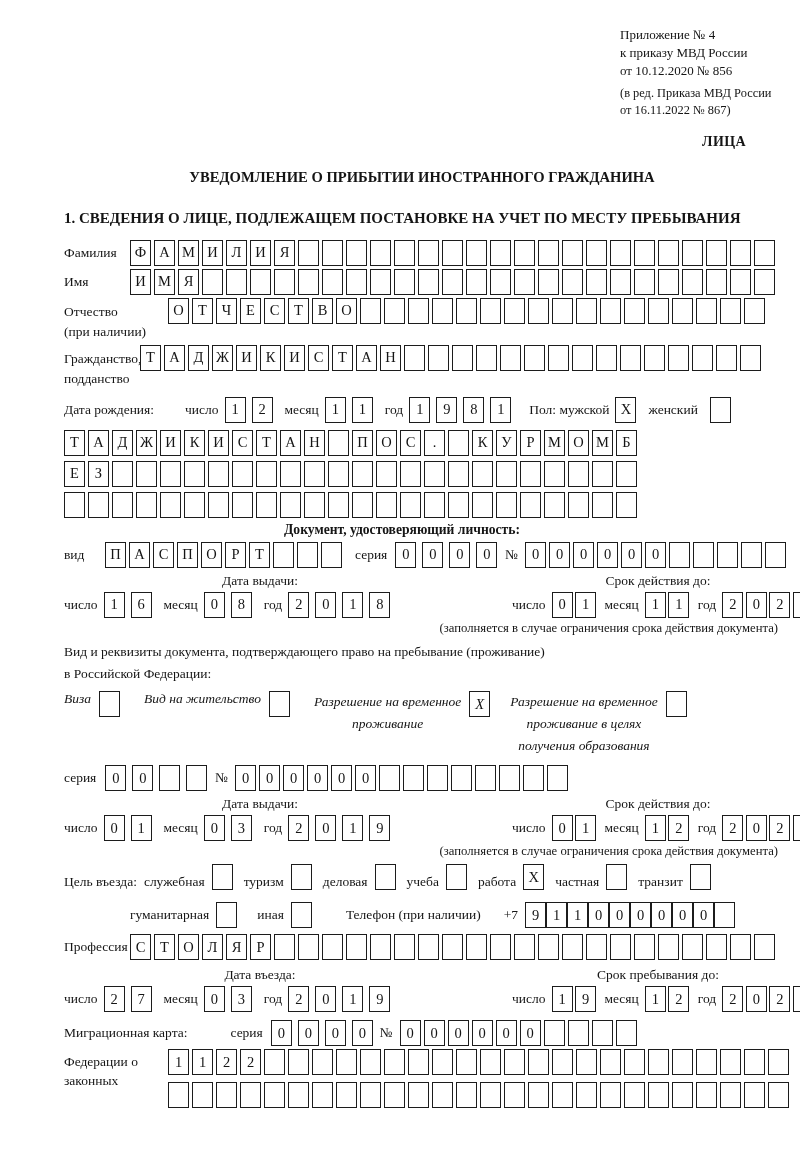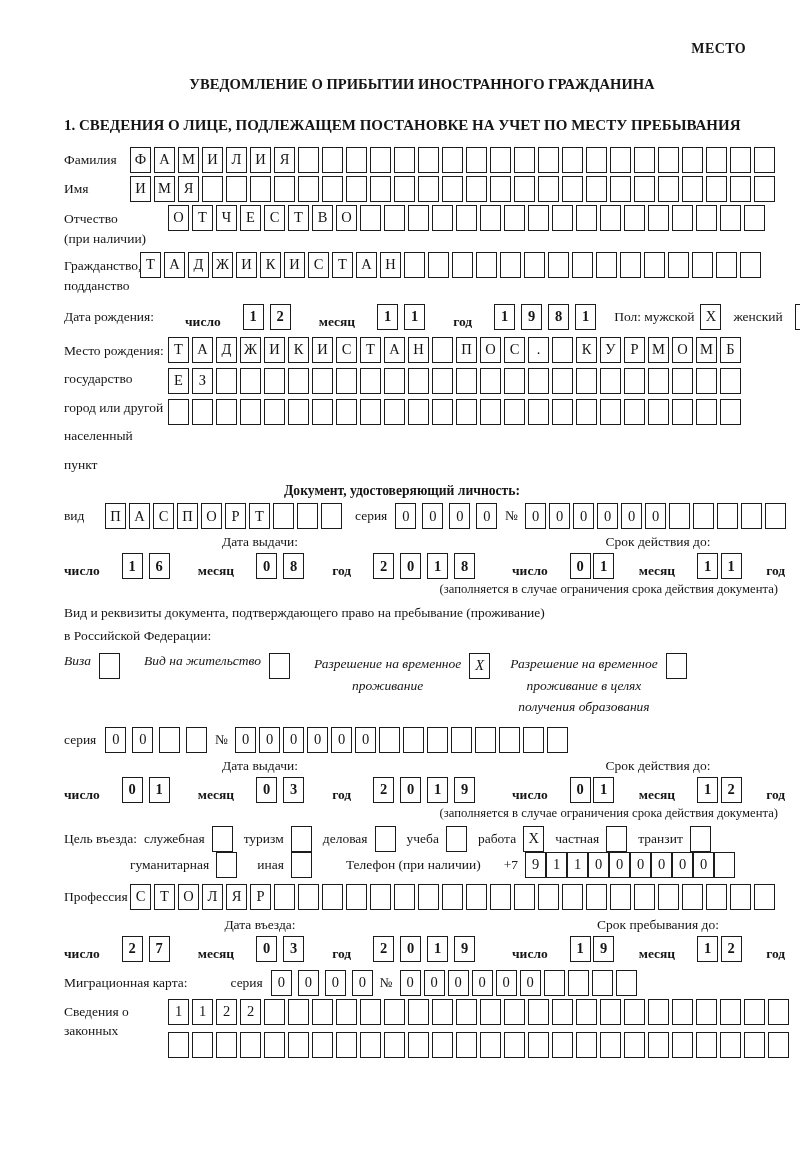--- a/index.html
+++ b/index.html
@@ -39,21 +39,21 @@
   .cells { display:flex; flex:none; }
   .cell {
     flex:none; display:inline-flex; align-items:center; justify-content:center;
     width:21px; height:26px; border:1.6px solid #1c1c1c; margin-right:3px;
     font-size:14.5px; background:#fff;
   }
   .gapped .cell { margin-right:6px; }
   .tight .cell { margin-right:2.5px; }
   .mb5 { margin-bottom:5px; }
 
-  .dg { display:flex; align-items:flex-end; gap:22px;font-weight:bold; }
+  .dg { display:flex; align-items:center; gap:6px; }
   .dg .cells { }
   .cb { margin-right:0; }
 
   .mt8 { margin-top:8px; }
   .ml12 { margin-left:12px; }
   .ml6 { margin-left:6px; }
 
   .doc-hdr { text-align:center; font-weight:bold; margin:4px 40px 4px 0; font-size:13.6px; }
 
   .dates { display:flex; margin-top:5px; }
@@ -76,22 +76,31 @@
   .pr { display:flex; align-items:center; }
   .pr .lbl { margin-right:7px; }
   .pr .cell { margin-right:0; }
   .optgap { width:11px; flex:none; }
 </style>
 </head>
 <body>
 
 <div class="page">
 
-
-  <div class="forma">МЕСТО</div>
+  <div class="hdr">
+    <div>Приложение № 4</div>
+    <div>к приказу МВД России</div>
+    <div>от 10.12.2020 № 856</div>
+    <div class="sub">
+      <div>(в ред. Приказа МВД России</div>
+      <div>от 16.11.2022 № 867)</div>
+    </div>
+  </div>
+
+  <div class="forma">ЛИЦА</div>
 
   <div class="title">
     <div>УВЕДОМЛЕНИЕ О ПРИБЫТИИ ИНОСТРАННОГО ГРАЖДАНИНА</div>
   </div>
 
   <div class="sec-title">1. СВЕДЕНИЯ О ЛИЦЕ, ПОДЛЕЖАЩЕМ ПОСТАНОВКЕ НА УЧЕТ ПО МЕСТУ ПРЕБЫВАНИЯ</div>
 
   <div class="row">
     <span class="lbl w66">Фамилия</span>
     <span class="cells">
@@ -248,26 +257,20 @@
           <span class="cell">1</span>
         </span>
       </span>
     <span class="lbl ml12">Пол: мужской</span>
     <span class="cell cb ml6">X</span>
     <span class="lbl ml12">женский</span>
     <span class="cell cb ml12"></span>
   </div>
 
   <div class="row top" style="margin-bottom:4px;">
-    <div class="lblcol w104 lh28">
-      <div>Место рождения:</div>
-      <div>государство</div>
-      <div>город или другой</div>
-      <div>населенный пункт</div>
-    </div>
     <div>
       <div class="cells mb5">
           <span class="cell">Т</span>
           <span class="cell">А</span>
           <span class="cell">Д</span>
           <span class="cell">Ж</span>
           <span class="cell">И</span>
           <span class="cell">К</span>
           <span class="cell">И</span>
           <span class="cell">С</span>
@@ -532,21 +535,21 @@
             <span class="cell">2</span>
             <span class="cell">0</span>
             <span class="cell">2</span>
             <span class="cell">5</span>
           </span>
         </div>
     </div>
   </div>
   <div class="note">(заполняется в случае ограничения срока действия документа)</div>
 
-  <div class="row pr" style="margin-bottom:0;">
+  <div class="row pr" style="margin-bottom:12px;align-items:flex-end;">
     <span class="lbl">Цель въезда:</span>
     <span class="lbl">служебная</span>
       <span class="cell cb"></span>
       <span class="optgap"></span>
     <span class="lbl">туризм</span>
       <span class="cell cb"></span>
       <span class="optgap"></span>
     <span class="lbl">деловая</span>
       <span class="cell cb"></span>
       <span class="optgap"></span>
@@ -686,21 +689,21 @@
         <span class="cell">0</span>
         <span class="cell"></span>
         <span class="cell"></span>
         <span class="cell"></span>
         <span class="cell"></span>
       </span>
   </div>
 
   <div class="row top">
     <div class="lblcol w104 lh19">
-      <div>Сведения о</div>
+      <div>Федерации о</div>
       <div>законных</div>
 
     </div>
     <div>
       <div class="cells" style="margin-bottom:7px;">
           <span class="cell">1</span>
           <span class="cell">1</span>
           <span class="cell">2</span>
           <span class="cell">2</span>
           <span class="cell"></span>

